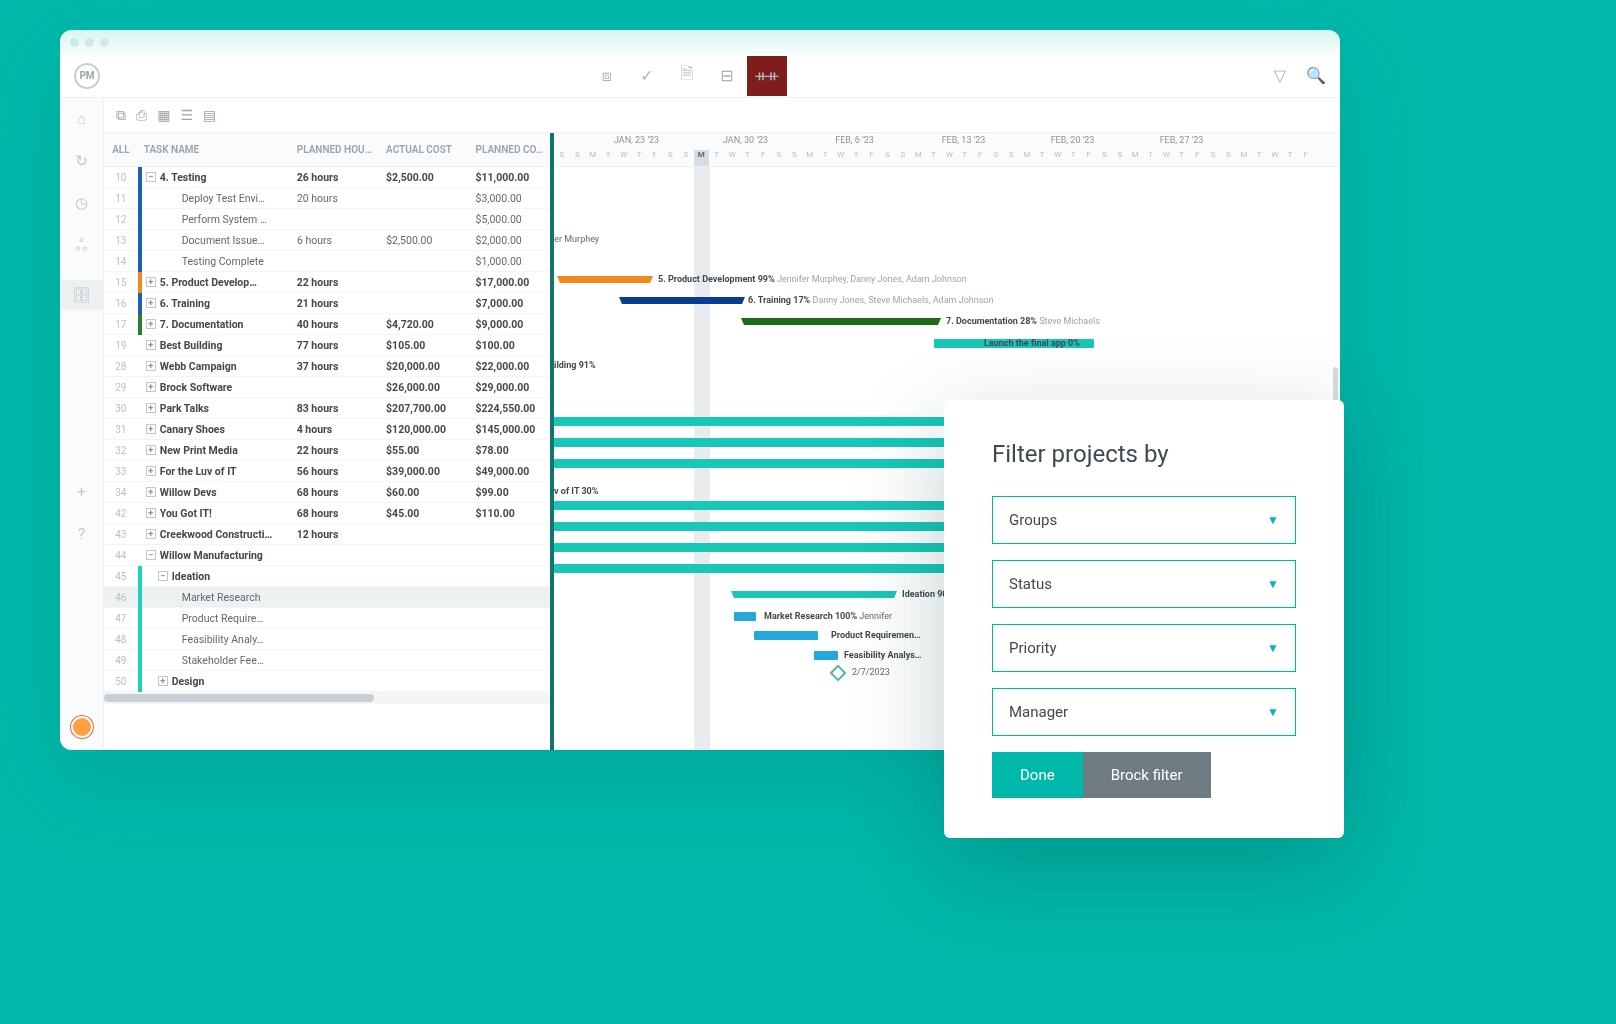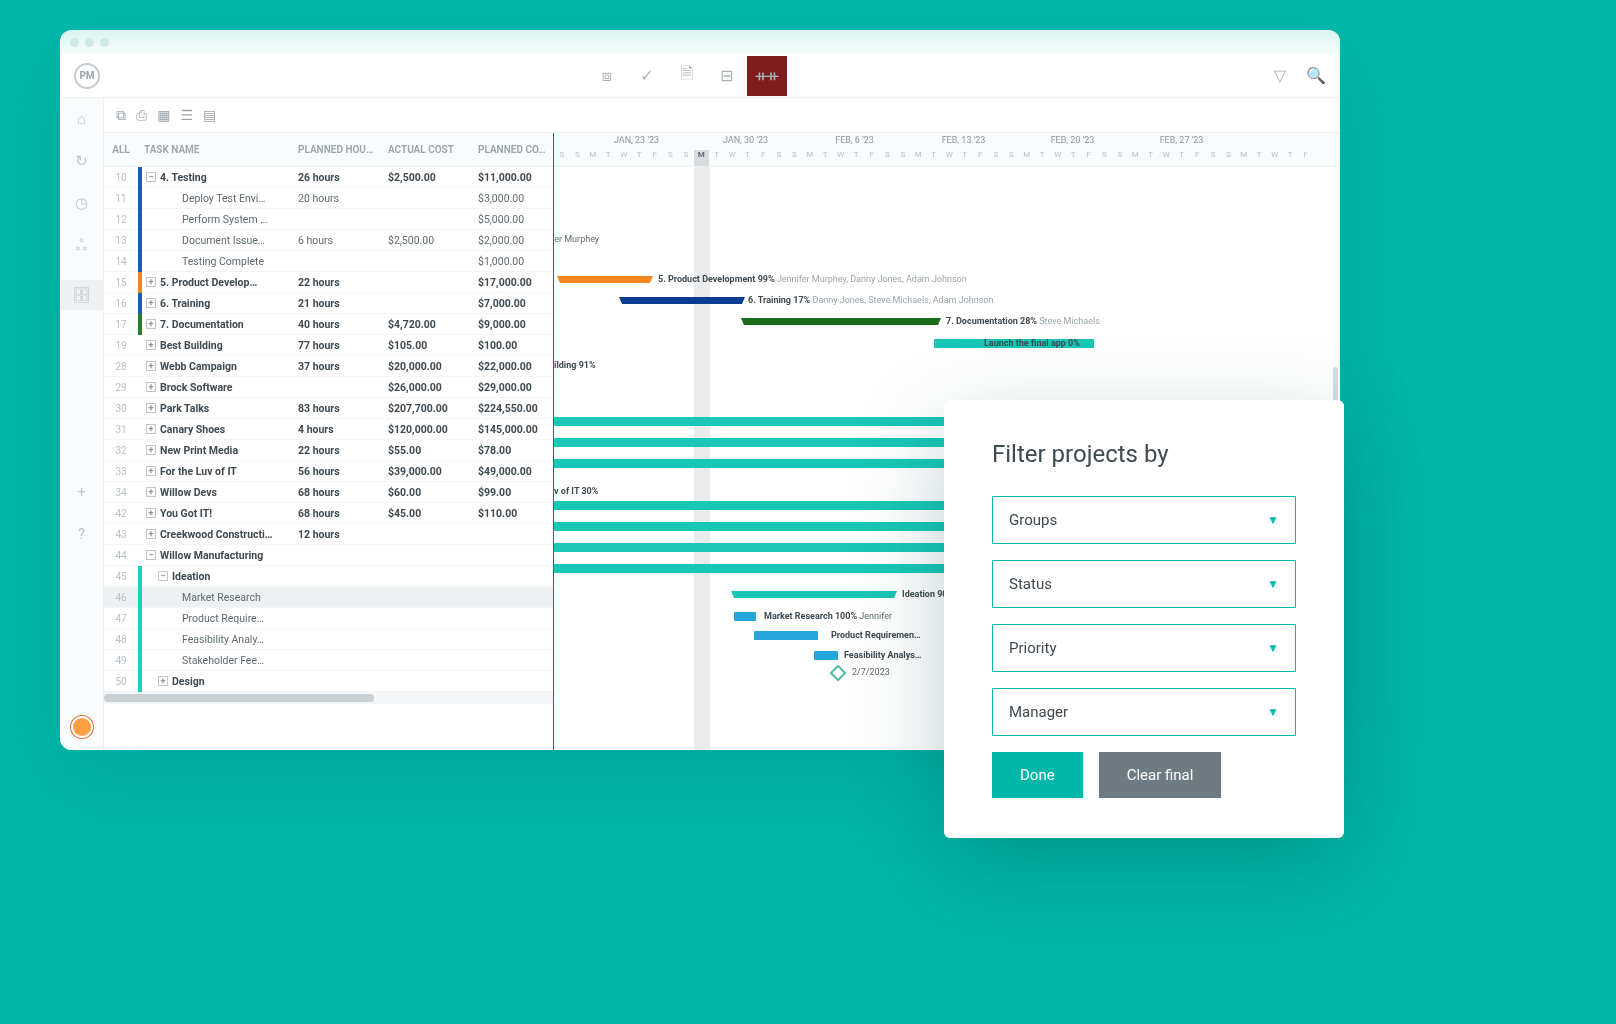--- a/index.html
+++ b/index.html
@@ -14,21 +14,21 @@
 .cicon.act{background:#7f1d1d}
 .right-icons{display:flex;gap:20px;color:#aab3b9}
 .main{display:flex;height:652px}
 .sidenav{width:44px;background:#fafbfc;border-right:1px solid #eef1f2;display:flex;flex-direction:column;align-items:center;padding-top:12px;gap:24px;font-size:15px;color:#bfc8cd}
 .sidenav .act{background:#eef1f2;width:100%;display:flex;justify-content:center;padding:6px 0}
 .avatar{width:22px;height:22px;border-radius:50%;background:#ff9f43;border:2px solid #fff;box-shadow:0 0 0 1px #e46a32;margin-top:auto;margin-bottom:12px}
 .content{flex:1;display:flex;flex-direction:column;overflow:hidden}
 .vtb{height:34px;display:flex;align-items:center;gap:10px;padding:0 12px;color:#9aa5ab}
 .vtb .ic{font-size:14px;cursor:pointer}
 .gridarea{display:flex;flex:1;overflow:hidden;border-top:1px solid #eef1f2}
-.leftgrid{width:450px;border-right:1px solid #0f766e;overflow:hidden;display:flex;flex-direction:column;font-size:11px}
+.leftgrid{width:450px;border-right:4px solid #0f766e;overflow:hidden;display:flex;flex-direction:column;font-size:11px}
 .ghead{display:flex;height:34px;align-items:center;background:#fafbfc;color:#9aa5ab;font-size:10px;font-weight:600;border-bottom:1px solid #eef1f2;overflow:hidden}
 .gh-all{width:34px;text-align:center}
 .gh-name{width:160px;padding-left:6px}
 .gh-ph{width:90px}
 .gh-ac{width:90px}
 .gh-pc{width:75px;overflow:hidden;white-space:nowrap}
 .grow{display:flex;height:21px;align-items:center;border-bottom:1px solid #f3f5f6;color:#5f6b70;font-size:10.5px}
 .grow.sel{background:#eef1f2}
 .rnum{width:34px;text-align:center;color:#b8c1c6;font-size:10px}
 .rcolor{width:4px;height:21px}
@@ -55,21 +55,21 @@
 .gsummary:before,.gsummary:after{content:"";position:absolute;top:0;width:0;height:0;border-top:7px solid currentColor}
 .gsummary:before{left:-3px;border-left:3px solid transparent}
 .gsummary:after{right:-3px;border-right:3px solid transparent}
 .glabel{position:absolute;font-size:9px;color:#5f6b70;white-space:nowrap}
 .glabel b{font-weight:700;color:#3f4a50}
 .diamond{position:absolute;width:12px;height:12px;transform:rotate(45deg);border:2px solid #4fb89e;background:#fff}
 .popup{position:absolute;left:944px;top:400px;width:400px;background:#fff;border-radius:6px;box-shadow:0 30px 90px rgba(0,60,60,.25);padding:40px 48px}
 .popup h2{font-size:24px;font-weight:400;color:#3f4a50;margin-bottom:28px}
 .fsel{border:1.5px solid #00b8a9;height:48px;display:flex;align-items:center;justify-content:space-between;padding:0 16px;margin-bottom:16px;font-size:15px;color:#3f4a50;cursor:pointer}
 .fsel .chev{color:#00b8a9;font-size:12px}
-.pbtns{display:flex;gap:16px;margin-top:10px}
+.pbtns{display:flex;gap:0;margin-top:10px}
 .pbtn{height:46px;padding:0 28px;border:none;font-size:15px;cursor:pointer}
 .pbtn.done{background:#00b8a9;color:#fff}
 .pbtn.clear{background:#6f7b82;color:#fff}
 .vscroll{position:absolute;right:2px;top:200px;width:5px;height:120px;background:#d6dce0;border-radius:3px}
 </style>
 </head>
 <body>
 
 <div class="frame">
   <div class="titlebar">
@@ -510,15 +510,15 @@
         <span>Priority</span>
         <span class="chev">▼</span>
       </div>
       <div class="fsel">
         <span>Manager</span>
         <span class="chev">▼</span>
       </div>
     </div>
   <div class="pbtns">
     <button class="pbtn done">Done</button>
-    <button class="pbtn clear">Clear final</button>
+    <button class="pbtn clear">Brock filter</button>
   </div>
 </div>
 
 </body></html>

